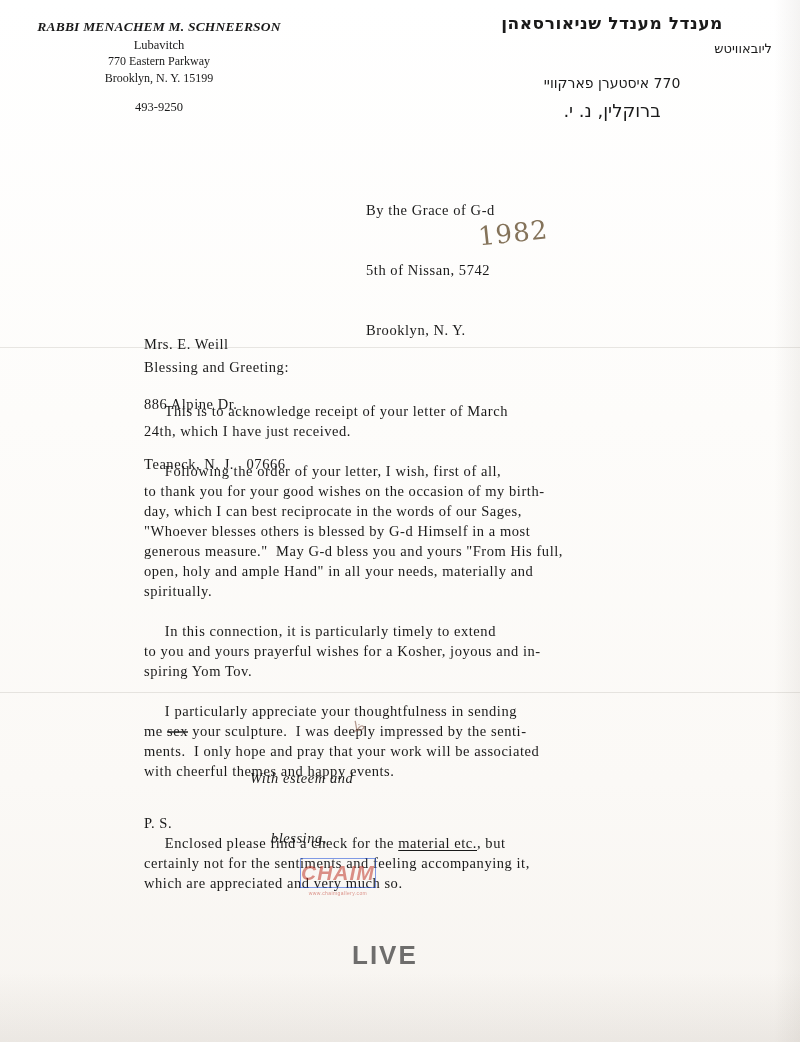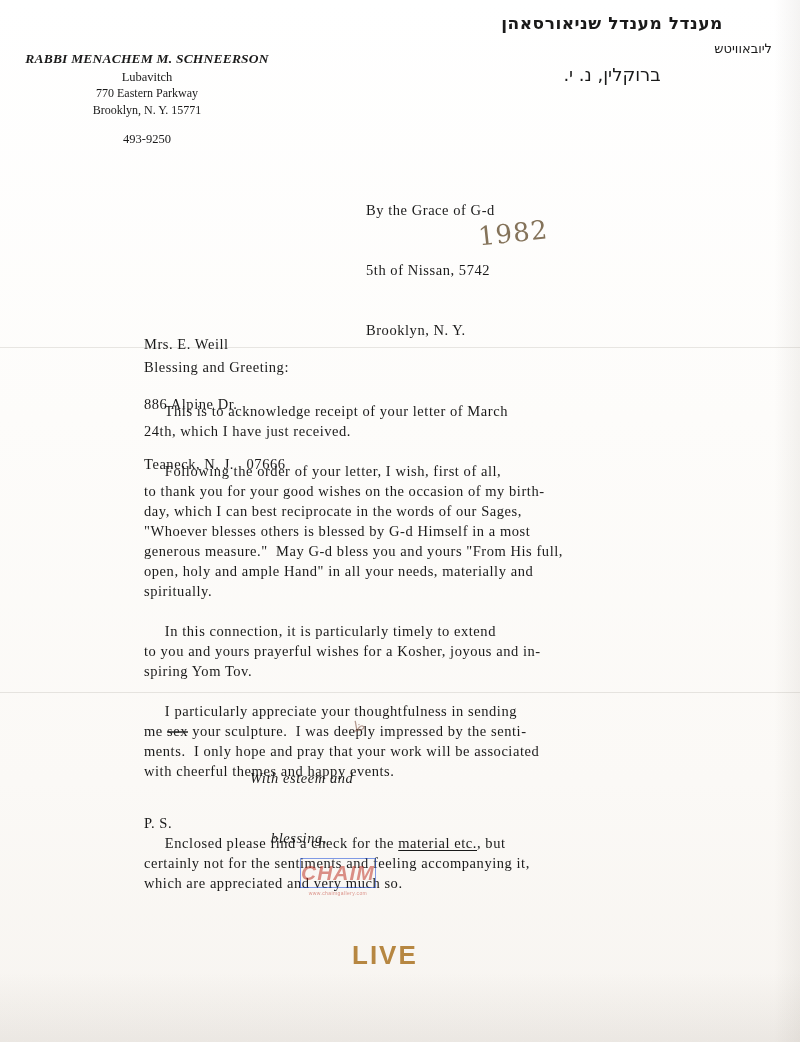--- a/index.html
+++ b/index.html
@@ -49,26 +49,25 @@
   .edge-shade-bottom {
     position: absolute;
     left: 0; bottom: 0; width: 100%; height: 70px;
     background: linear-gradient(180deg, rgba(160,150,140,0) 0%, rgba(150,140,130,0.12) 100%);
     pointer-events: none;
   }
 
   
   .letterhead-left {
     position: absolute;
-    left: 12px;
+    left: 24px;
     top: 18px;
     width: 270px;
     text-align: center;
     line-height: 1.32;
-    margin-top: 32px;
   }
   .lh-name {
     font-family: "Liberation Serif", serif;
     font-weight: bold;
     font-style: italic;
     font-size: 13.5px;
     letter-spacing: 0.2px;
     white-space: nowrap;
   }
   .lh-sub {
@@ -238,47 +237,48 @@
     text-align: center;
     margin-top: 2px;
   }
   .watermark-ghost {
     position: absolute;
     left: 352px;
     top: 940px;
     font-family: "Liberation Sans", sans-serif;
     font-weight: bold;
     font-size: 26px;
-    color: #a16207;
+    color: #404040;
     letter-spacing: 2px;
     opacity: 0.75;
     pointer-events: none;
   }
 </style>
 </head>
 <body>
 
 <div class="page">
   <div class="paper-tint"></div>
   <div class="fold-line fold-1"></div>
   <div class="fold-line fold-2"></div>
   <div class="edge-shade-right"></div>
   <div class="edge-shade-bottom"></div>
 
   <div class="letterhead-left">
     <div class="lh-name">RABBI MENACHEM M. SCHNEERSON</div>
     <div class="lh-sub">Lubavitch</div>
     <div class="lh-addr">770 Eastern Parkway</div>
-    <div class="lh-addr">Brooklyn, N. Y.  15771</div>
+    <div class="lh-addr">Brooklyn, N. Y.  15199</div>
     <div class="lh-phone">493-9250</div>
   </div>
 
   <div class="letterhead-right">
     <div class="lh-he-name">מענדל מענדל שניאורסאהן</div>
     <div class="lh-he-sub">ליובאוויטש</div>
+    <div class="lh-he-addr1">770 איסטערן פארקוויי</div>
     <div class="lh-he-addr2">ברוקלין, נ. י.</div>
   </div>
 
   <div class="date-block tw">
     <div>By the Grace of G-d</div>
     <div>5th of Nissan, 5742</div>
     <div>Brooklyn, N. Y.</div>
   </div>
   <div class="year-hand">1982</div>
 

